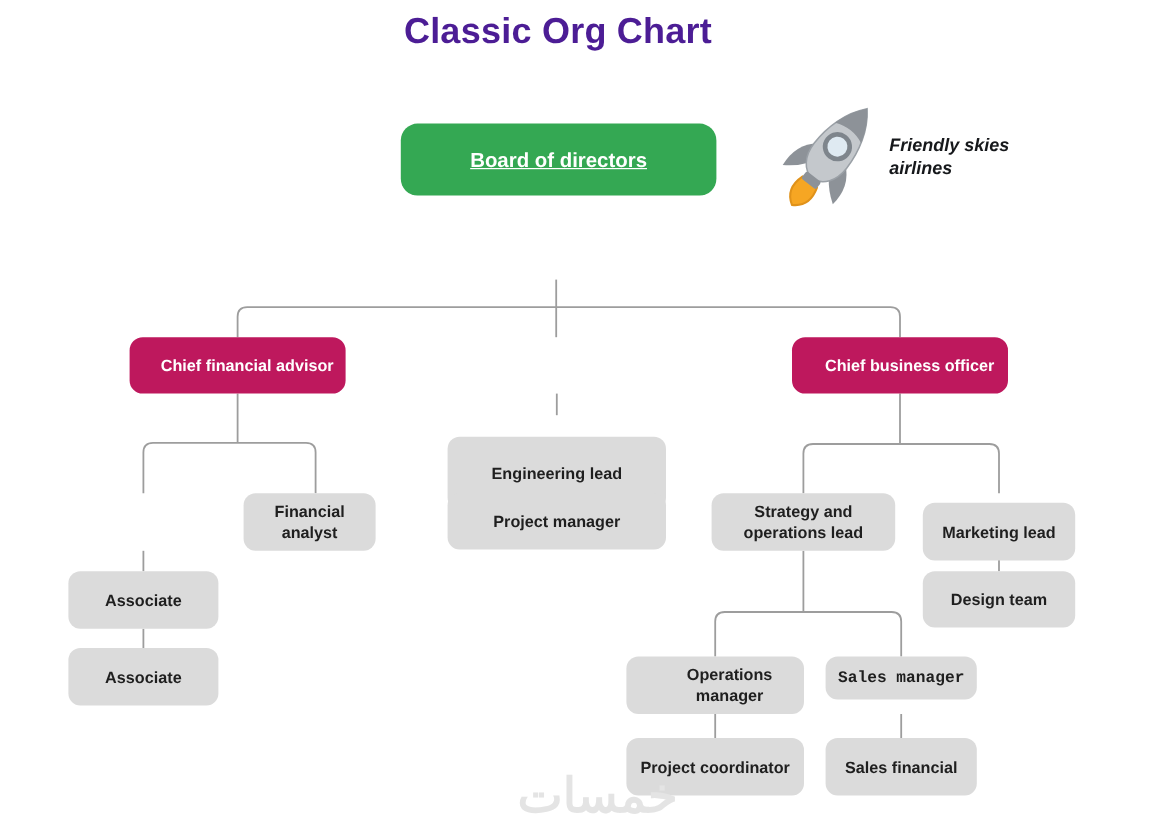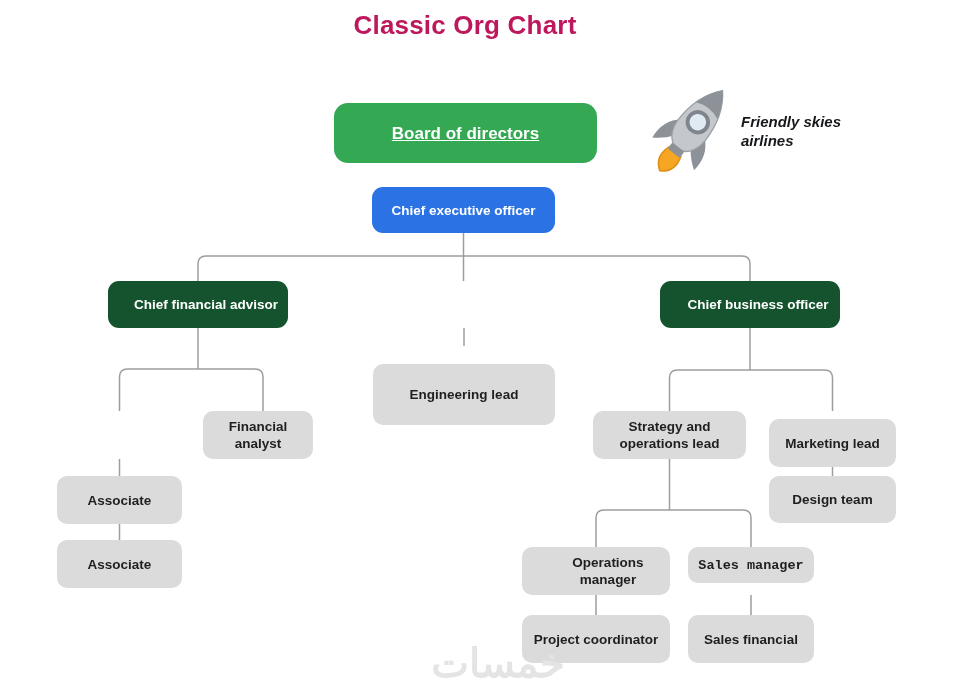--- a/index.html
+++ b/index.html
@@ -10,23 +10,23 @@
     width: 980px;
     height: 693px;
     background: #ffffff;
     overflow: hidden;
   }
   .page-title {
     position: absolute;
     left: 0; top: 10px;
     width: 930px;
     text-align: center;
-    font-size: 26px;
+    font-size: 30px;
     font-weight: 700;
-    color: #be185d;
+    color: #4c1d95;
     letter-spacing: 0.2px;
   }
   svg.connectors {
     position: absolute;
     left: 0; top: 0;
     pointer-events: none;
   }
   .node {
     position: absolute;
     display: flex;
@@ -44,21 +44,21 @@
     font-size: 17px;
     line-height: 21px;
     text-decoration: underline;
   }
   .node.blue {
     background: #2B73E4;
     color: #ffffff;
     border-radius: 11px;
     font-size: 13.5px;
   }
-  .node.blue.lighter { background: #14532d; padding-left: 24px; }
+  .node.blue.lighter { background: #be185d; padding-left: 24px; }
   .node.gray {
     background: #DBDBDB;
     color: #1f1f1f;
     border-radius: 10px;
     font-size: 13.5px;
   }
   
   .n-board  { left:334px; top:103px; width:263px; height:60px; }
   .n-ceo    { left:372px; top:187px; width:183px; height:46px; }
   .n-cfa    { left:108px; top:281px; width:180px; height:47px; }
@@ -132,24 +132,24 @@
       <path d="M119.5,459 L119.5,476"></path>
       <path d="M119.5,524 L119.5,540"></path>
       <path d="M669.5,459 L669.5,510"></path>
       <path d="M596,547 L596,518 Q596,510 604,510 L743,510 Q751,510 751,518 L751,547"></path>
       <path d="M596,595 L596,615"></path>
       <path d="M751,595 L751,615"></path>
     </g>
   </svg>
 
   <div class="node green n-board">Board of directors</div>
-  <div class="node blue n-ceo">Chief executive officer</div>
   <div class="node blue lighter n-cfa">Chief financial advisor</div>
   <div class="node blue lighter n-cbo">Chief business officer</div>
   <div class="node gray n-eng">Engineering lead</div>
+  <div class="node gray n-pm">Project manager</div>
   <div class="node gray n-fin">Financial analyst</div>
   <div class="node gray n-assoc1">Associate</div>
   <div class="node gray n-assoc2">Associate</div>
   <div class="node gray n-strat">Strategy and operations lead</div>
   <div class="node gray n-mkt">Marketing lead</div>
   <div class="node gray n-design">Design team</div>
   <div class="node gray n-ops">Operations manager</div>
   <div class="node gray n-salesm">Sales manager</div>
   <div class="node gray n-pc">Project coordinator</div>
   <div class="node gray n-salesa">Sales financial</div>

